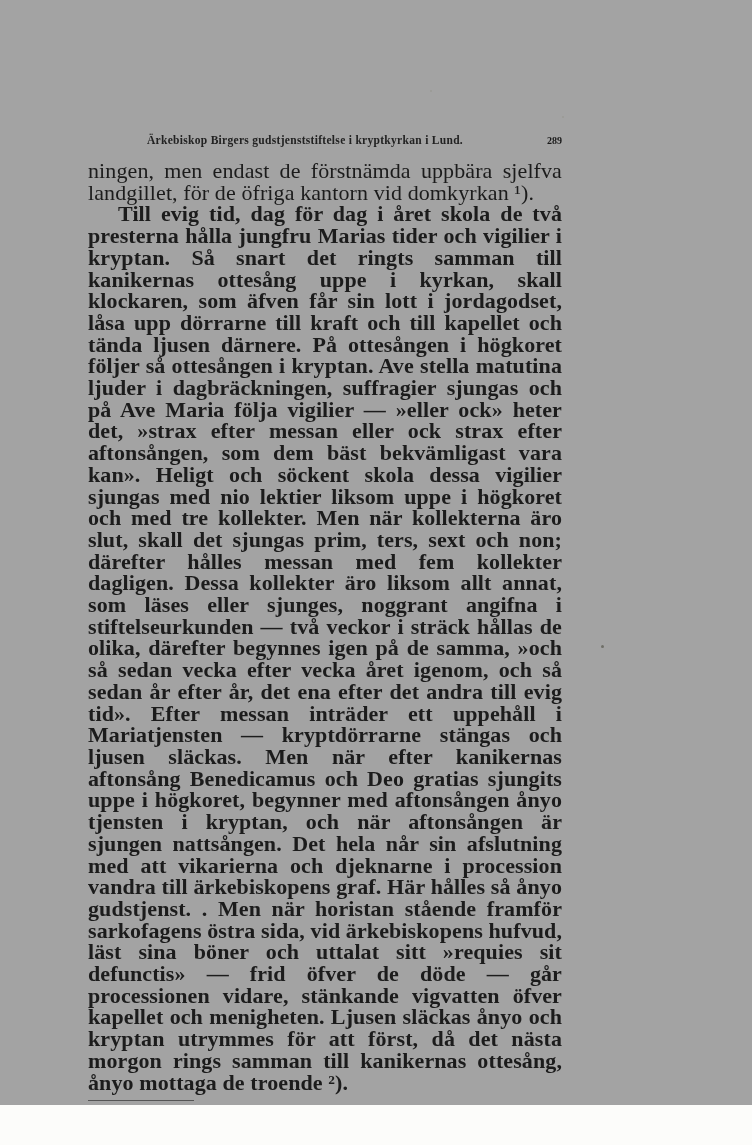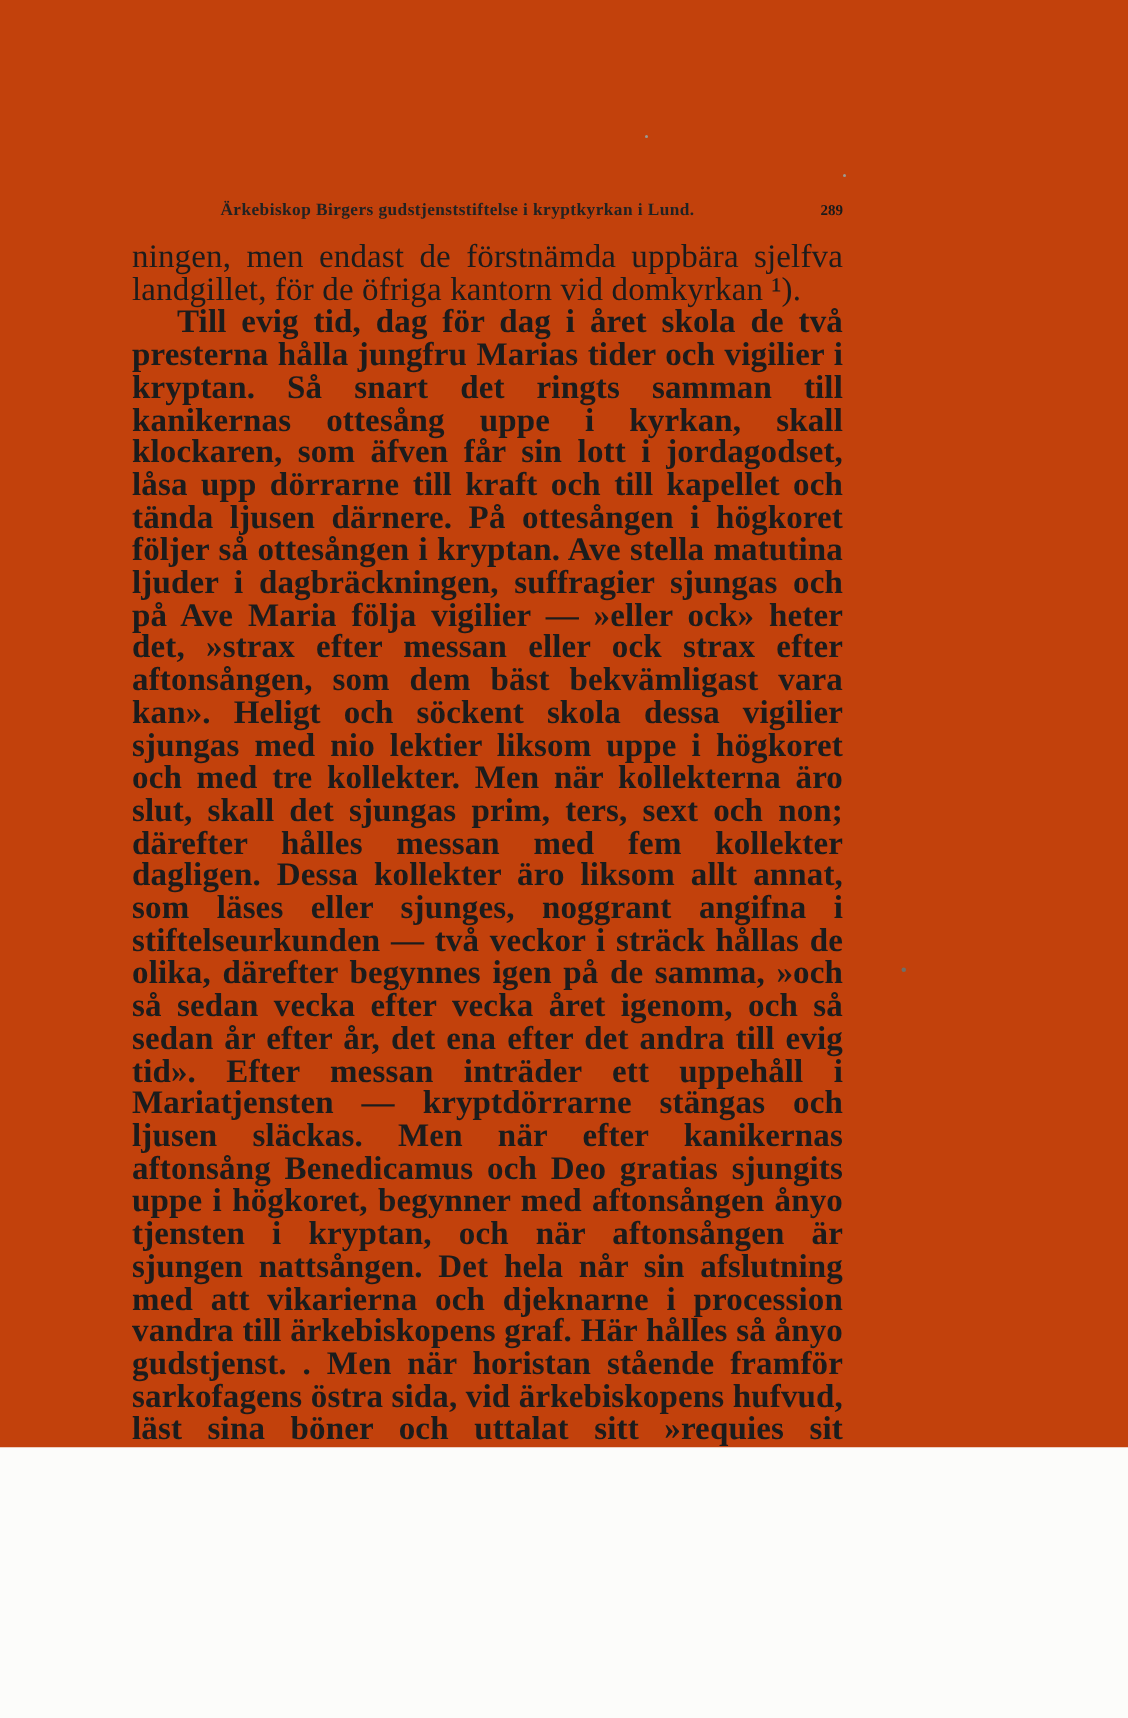--- a/index.html
+++ b/index.html
@@ -3,22 +3,22 @@
 <meta charset="utf-8">
 <style>
   html, body {
     margin: 0;
     padding: 0;
     background: #fcfcfa;
   }
   .page {
     position: relative;
     width: 752px;
-    height: 965px;
-    background: #c2410c;
+    height: 1105px;
+    background: #a3a3a3;
     overflow: hidden;
     font-family: "Liberation Serif", "DejaVu Serif", serif;
     color: #1c1c1c;
   }
   .text-col {
     position: absolute;
     left: 88px;
     top: 134px;
     width: 474px;
   }

